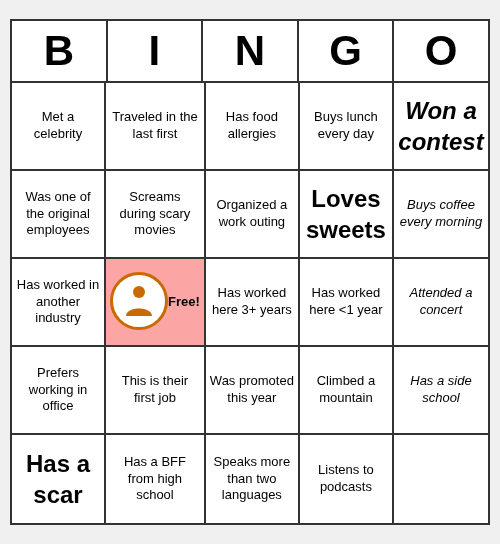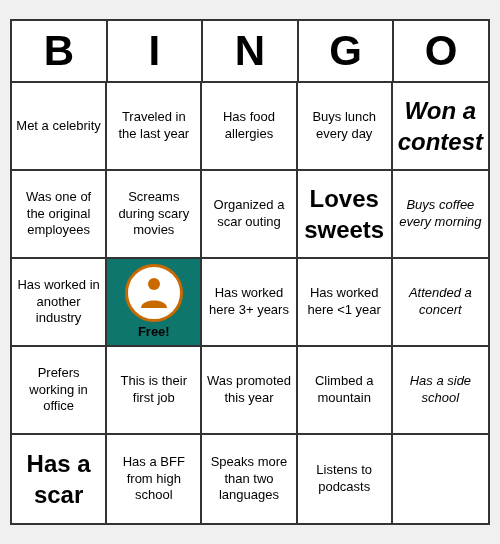--- a/index.html
+++ b/index.html
@@ -53,22 +53,22 @@
       font-style: italic;
     }
     .bingo-grid .bingo-cell:nth-child(n+21) {
       border-bottom: none;
     }
     .cell-large {
       font-size: 24px;
       font-weight: bold;
     }
     .free-cell {
-      flex-direction: column;
-      background: #0f766e;
+      flex-direction: row;
+      background: #fca5a5;
     }
     .free-icon {
       width: 58px;
       height: 58px;
       border-radius: 50%;
       border: 3px solid #c96a00;
       background: white;
       display: flex;
       align-items: center;
       justify-content: center;
@@ -92,39 +92,39 @@
       <div class="bingo-header-cell">I</div>
       <div class="bingo-header-cell">N</div>
       <div class="bingo-header-cell">G</div>
       <div class="bingo-header-cell">O</div>
     </div>
   <div class="bingo-grid">
   <div class="bingo-cell">
         <span>Met a celebrity</span>
       </div>
       <div class="bingo-cell">
-        <span>Traveled in the last year</span>
+        <span>Traveled in the last first</span>
       </div>
       <div class="bingo-cell">
         <span>Has food allergies</span>
       </div>
       <div class="bingo-cell">
         <span>Buys lunch every day</span>
       </div>
       <div class="bingo-cell">
         <span class="cell-large">Won a contest</span>
       </div>
       <div class="bingo-cell">
         <span>Was one of the original employees</span>
       </div>
       <div class="bingo-cell">
         <span>Screams during scary movies</span>
       </div>
       <div class="bingo-cell">
-        <span>Organized a scar outing</span>
+        <span>Organized a work outing</span>
       </div>
       <div class="bingo-cell">
         <span class="cell-large">Loves sweets</span>
       </div>
       <div class="bingo-cell">
         <span>Buys coffee every morning</span>
       </div>
       <div class="bingo-cell">
         <span>Has worked in another industry</span>
       </div>

